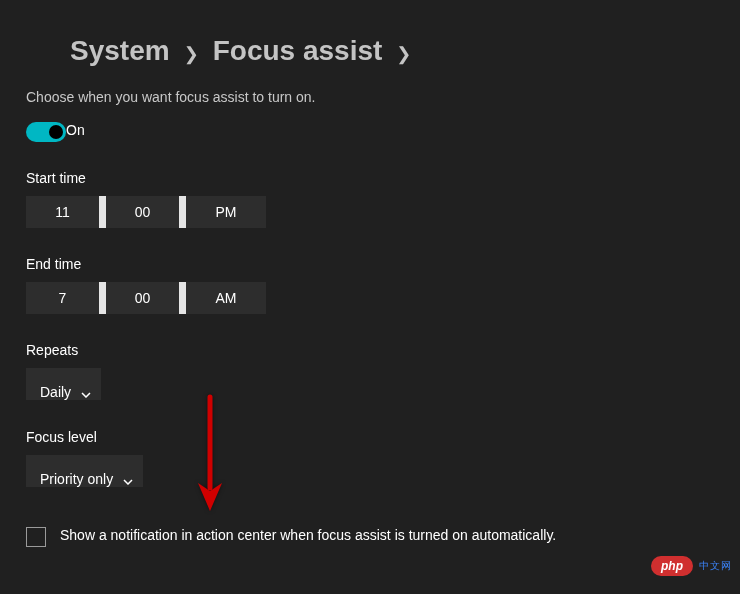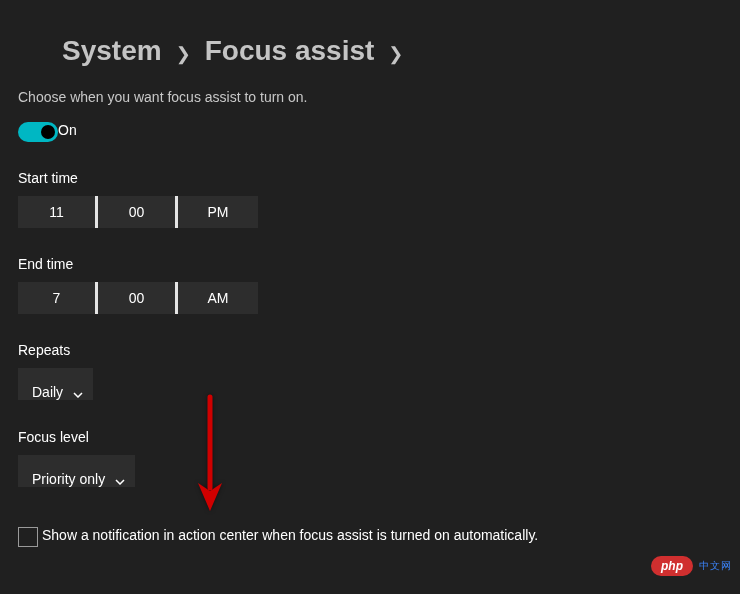--- a/index.html
+++ b/index.html
@@ -6,21 +6,21 @@
     body {
       width: 740px;
       height: 594px;
       background: #202020;
       color: #ffffff;
       padding: 0;
       position: relative;
       overflow: hidden;
     }
     .content {
-      padding: 35px 26px 0 18px;
+      padding: 35px 26px 0 26px;
     }
     .breadcrumb {
       display: flex;
       align-items: baseline;
       gap: 12px;
       margin-left: 44px;
       margin-bottom: 22px;
     }
     .breadcrumb-item {
       font-size: 28px;
@@ -82,21 +82,21 @@
     }
     .time-cell {
       width: 80px;
       height: 32px;
       background: #2d2d2d;
       display: flex;
       align-items: center;
       justify-content: center;
       font-size: 14px;
       color: #ffffff;
-      border-right: 3px solid #e5e5e5;
+      border-right: 7px solid #e5e5e5;
       cursor: pointer;
     }
     .time-cell:last-child {
       border-right: none;
     }
     .dropdown {
       display: inline-flex;
       align-items: flex-end;
       height: 32px;
       background: #2d2d2d;
@@ -116,21 +116,21 @@
     .chevron svg {
       width: 10px;
       height: 6px;
       stroke: #ffffff;
       stroke-width: 1.5;
       fill: none;
     }
     .checkbox-row {
       display: flex;
       align-items: flex-start;
-      gap: 4px;
+      gap: 14px;
       margin-top: 38px;
     }
     .checkbox {
       width: 20px;
       height: 20px;
       border: 1.5px solid #9a9a9a;
       background: transparent;
       flex-shrink: 0;
       margin-top: 1px;
       cursor: pointer;

